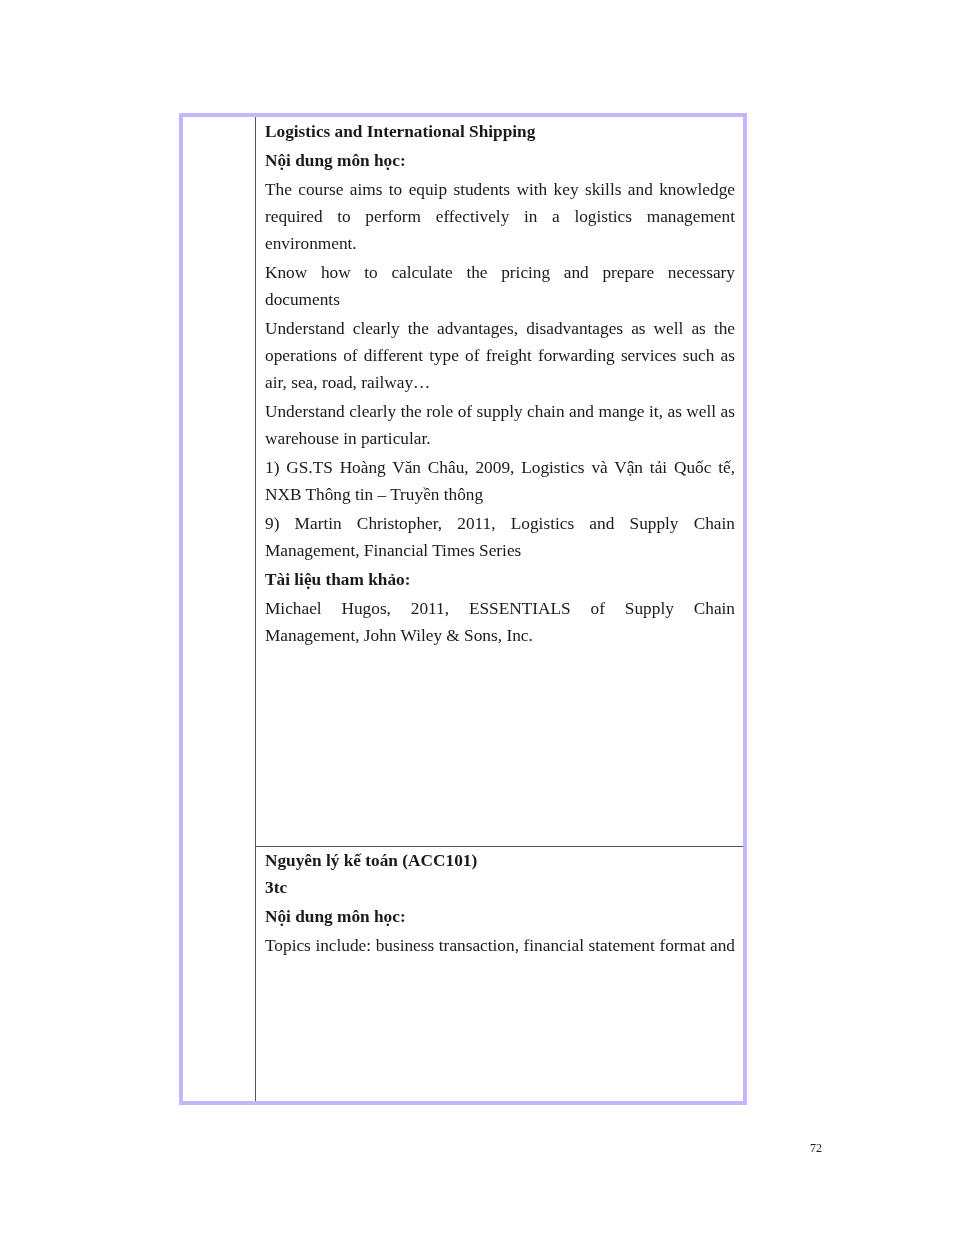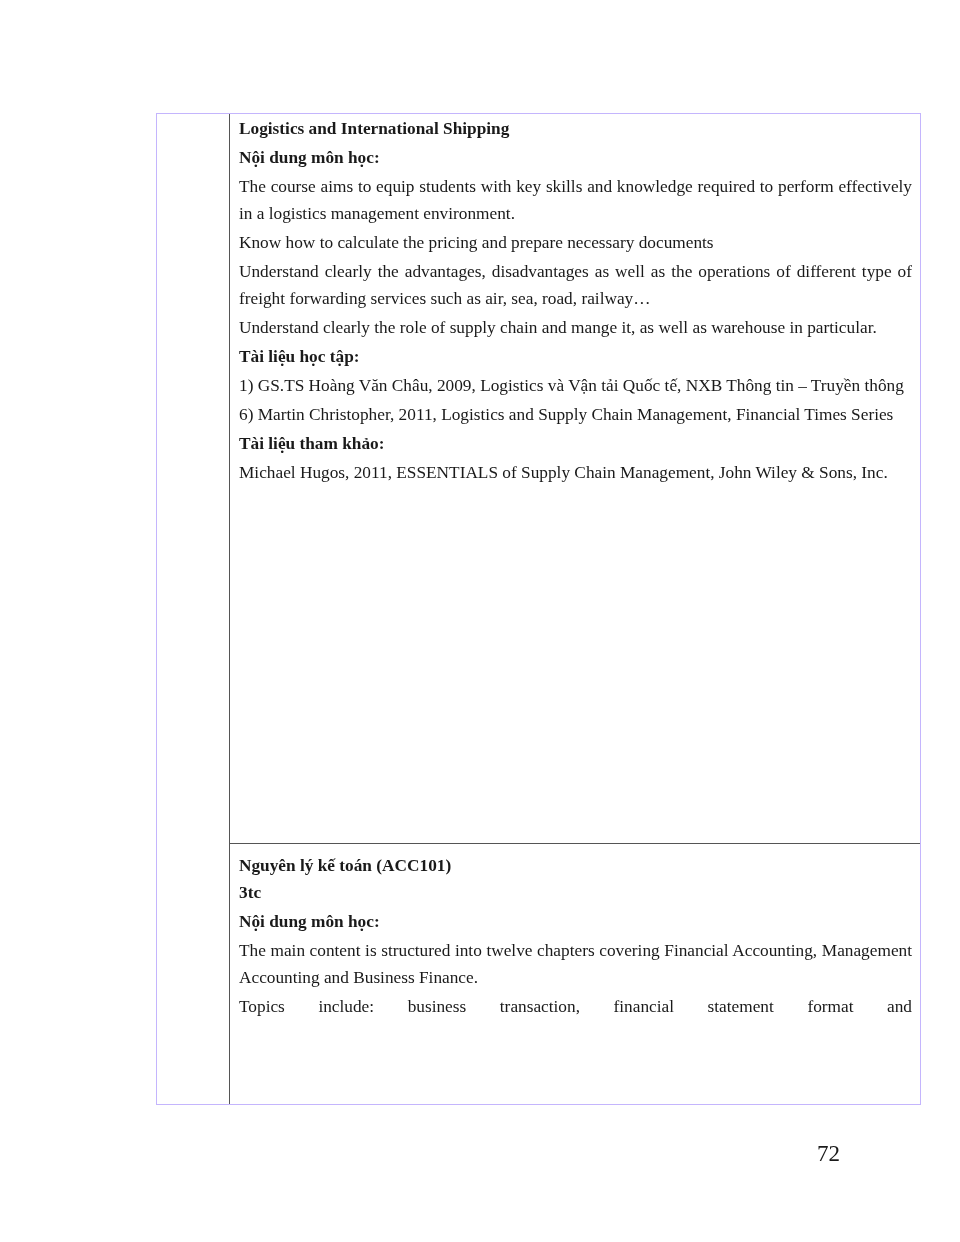--- a/index.html
+++ b/index.html
@@ -1,53 +1,51 @@
 <!DOCTYPE html>
 <html><head>
 <meta charset="utf-8">
 <style>
   html, body { margin: 0; padding: 0; background: #ffffff; }
   body { width: 960px; height: 1242px; position: relative; overflow: hidden;
          font-family: "Liberation Serif", serif; color: #1a1a1a; }
-  .tbl { position: absolute; left: 156px; top: 113px; width: 765px; height: 992px;
-         border: 1px solid #c4b5fd; box-sizing: border-box; }
+  .tbl { position: absolute; left: 179px; top: 113px; width: 568px; height: 992px;
+         border: 4px solid #c4b5fd; box-sizing: border-box; }
   .left-col { position: absolute; left: 0; top: 0; width: 73px; height: 100%;
               border-right: 1px solid #555; box-sizing: border-box; }
   .cell { position: absolute; left: 73px; right: 0; box-sizing: border-box;
           padding: 0 8px 0 9px; }
   .cell1 { top: 0; height: 730px; border-bottom: 1px solid #555; }
   .cell2 { top: 730px; bottom: 0; overflow: hidden; }
   p { margin: 0; font-size: 17.3px; line-height: 27px; text-align: justify; }
   .b { font-weight: bold; }
   .gap { margin-top: 2px; }
-  .page-num { position: absolute; left: 810px; top: 1141px; font-size: 23px;
-              width: 37px; text-align: center; }
+  .page-num { position: absolute; left: 810px; top: 1141px; font-size: 12px;
+              width: 37px; text-align: left; }
 </style>
 </head>
 <body>
 
 <div class="tbl">
   <div class="left-col"></div>
 
   <div class="cell cell1">
     <p class="b" style="margin-top:1px">Logistics and International Shipping</p>
     <p class="b gap">Nội dung môn học:</p>
     <p class="gap">The course aims to equip students with key skills and knowledge required to perform effectively in a logistics management environment.</p>
     <p class="gap">Know how to calculate the pricing and prepare necessary documents</p>
     <p class="gap">Understand clearly the advantages, disadvantages as well as the operations of different type of freight forwarding services such as air, sea, road, railway…</p>
     <p class="gap">Understand clearly the role of supply chain and mange it, as well as warehouse in particular.</p>
-    <p class="b gap">Tài liệu học tập:</p>
     <p class="gap">1) GS.TS Hoàng Văn Châu, 2009, Logistics và Vận tải Quốc tế,  NXB Thông tin – Truyền thông</p>
-    <p class="gap">6) Martin Christopher, 2011, Logistics and Supply Chain Management, Financial Times Series</p>
+    <p class="gap">9) Martin Christopher, 2011, Logistics and Supply Chain Management, Financial Times Series</p>
     <p class="b gap">Tài liệu tham khảo:</p>
     <p class="gap">Michael Hugos, 2011, ESSENTIALS of Supply Chain Management, John Wiley &amp; Sons, Inc.</p>
   </div>
 
   <div class="cell cell2">
-    <p class="b" style="margin-top:8px">Nguyên lý kế toán (ACC101)</p>
+    <p class="b" style="margin-top:0">Nguyên lý kế toán (ACC101)</p>
     <p class="b">3tc</p>
     <p class="b gap">Nội dung môn học:</p>
-    <p class="gap">The main content is structured into twelve chapters covering Financial Accounting, Management Accounting and Business Finance.</p>
     <p class="gap" style="text-align-last: justify;">Topics include: business transaction, financial statement format and</p>
   </div>
 </div>
 
 <div class="page-num">72</div>
 
 </body></html>

